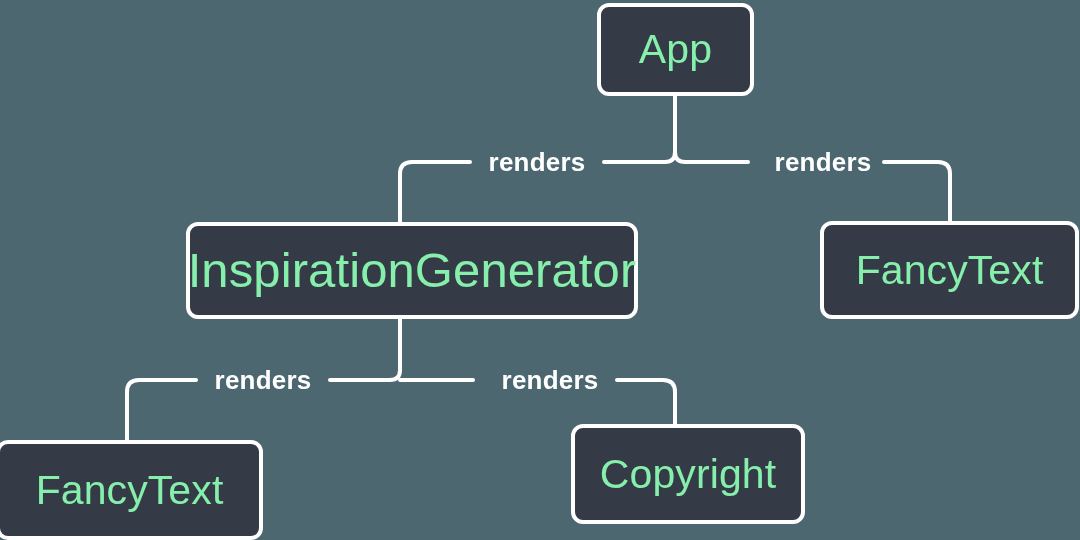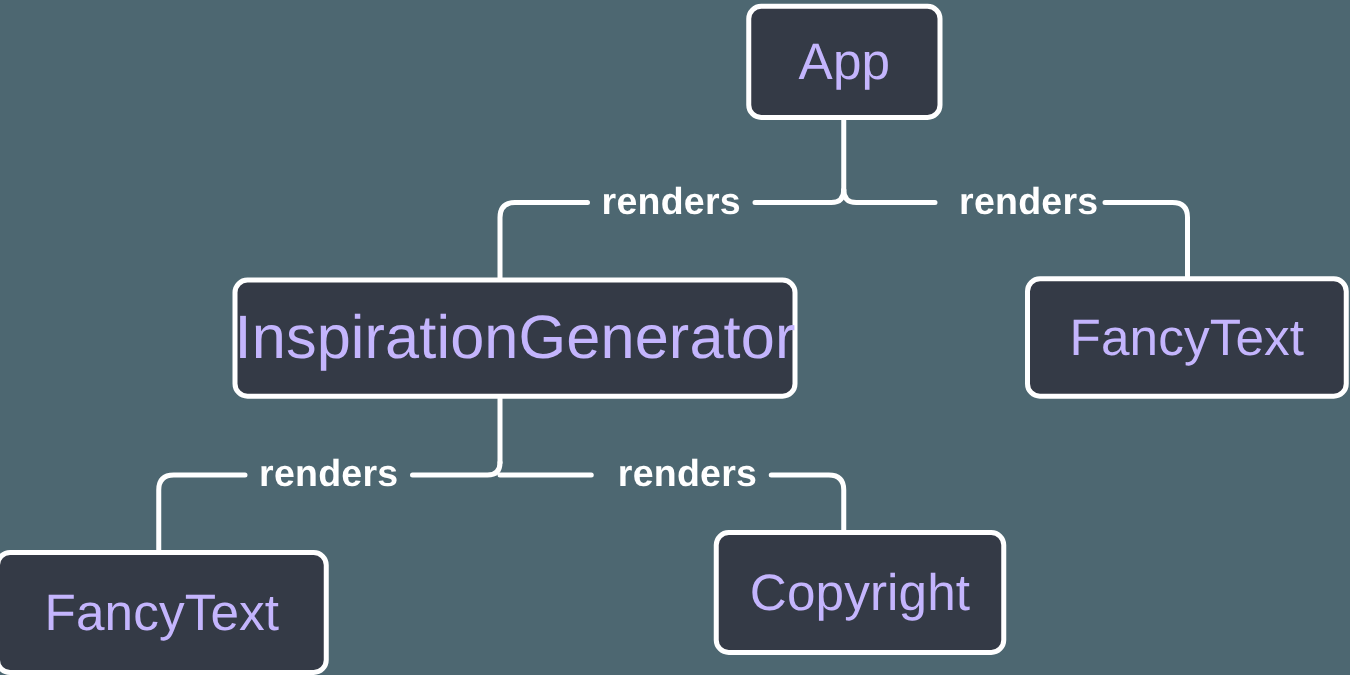--- a/index.html
+++ b/index.html
@@ -25,33 +25,33 @@
   }
   .node {
     position: absolute;
     box-sizing: border-box;
     background: #343a46;
     border: 4px solid #ffffff;
     border-radius: 12px;
     display: flex;
     align-items: center;
     justify-content: center;
-    color: #c4b5fd;
+    color: #86efac;
     letter-spacing: 0.1px;
     white-space: nowrap;
   }
   .node-label {
     display: block;
     line-height: 1;
   }
   .edge-label {
     position: absolute;
     color: #ffffff;
     font-weight: 700;
-    font-size: 30px;
+    font-size: 26px;
     line-height: 1;
     letter-spacing: 0.2px;
     transform: translate(-50%, -50%);
     white-space: nowrap;
   }
 
   
   #node-app          { left: 597px; top: 3px;   width: 157px; height: 93px;  font-size: 41px; }
   #node-inspiration  { left: 186px; top: 222px; width: 452px; height: 97px;  font-size: 49px; }
   #node-fancy-right  { left: 820px; top: 221px; width: 259px; height: 98px;  font-size: 41px; }

